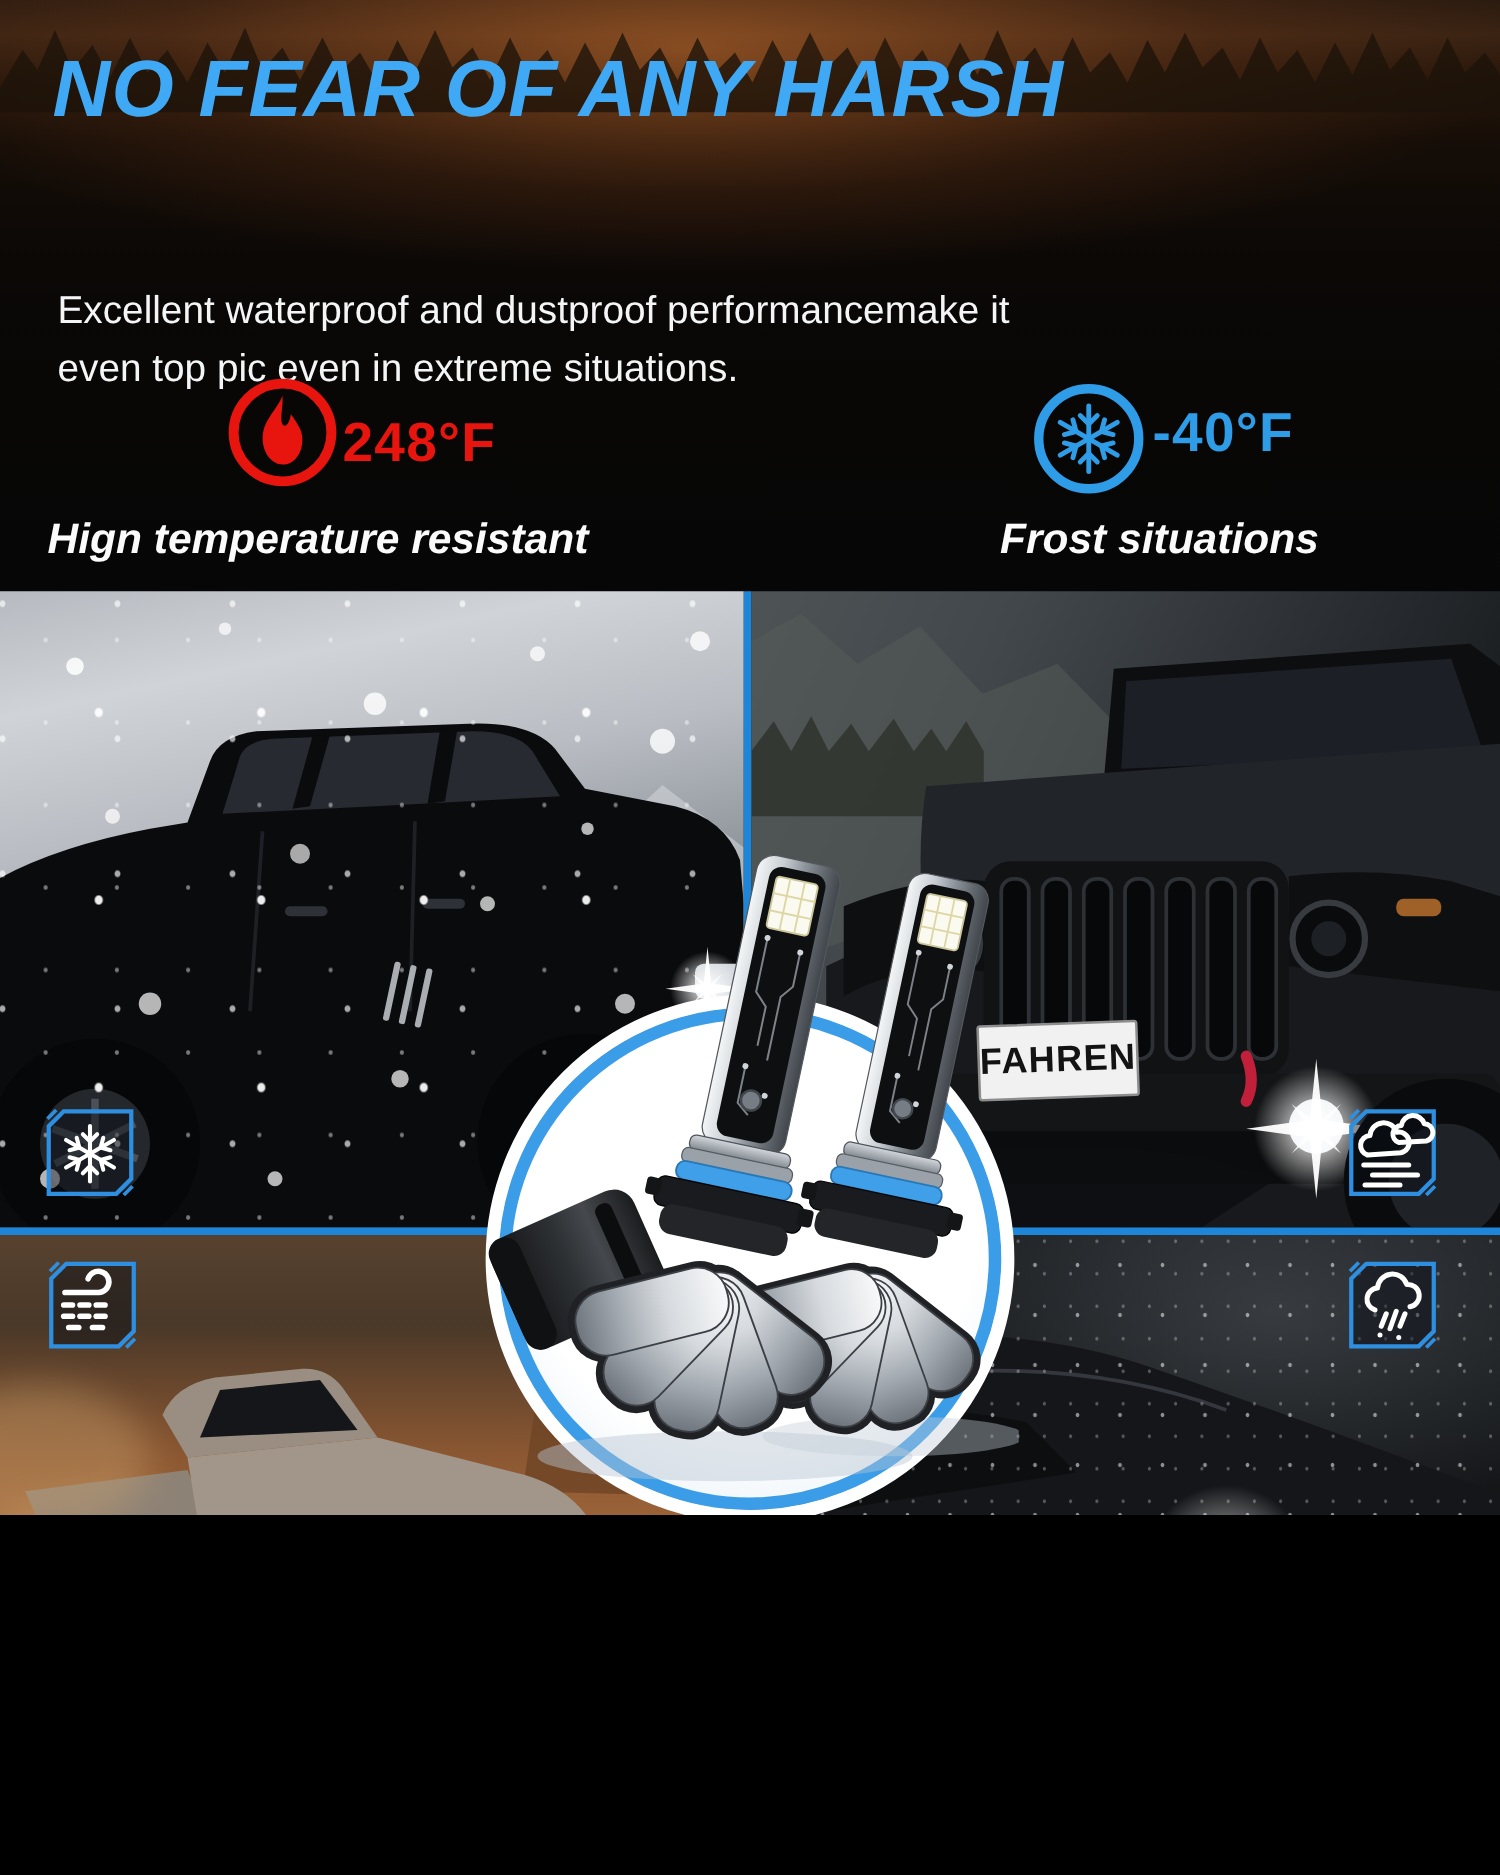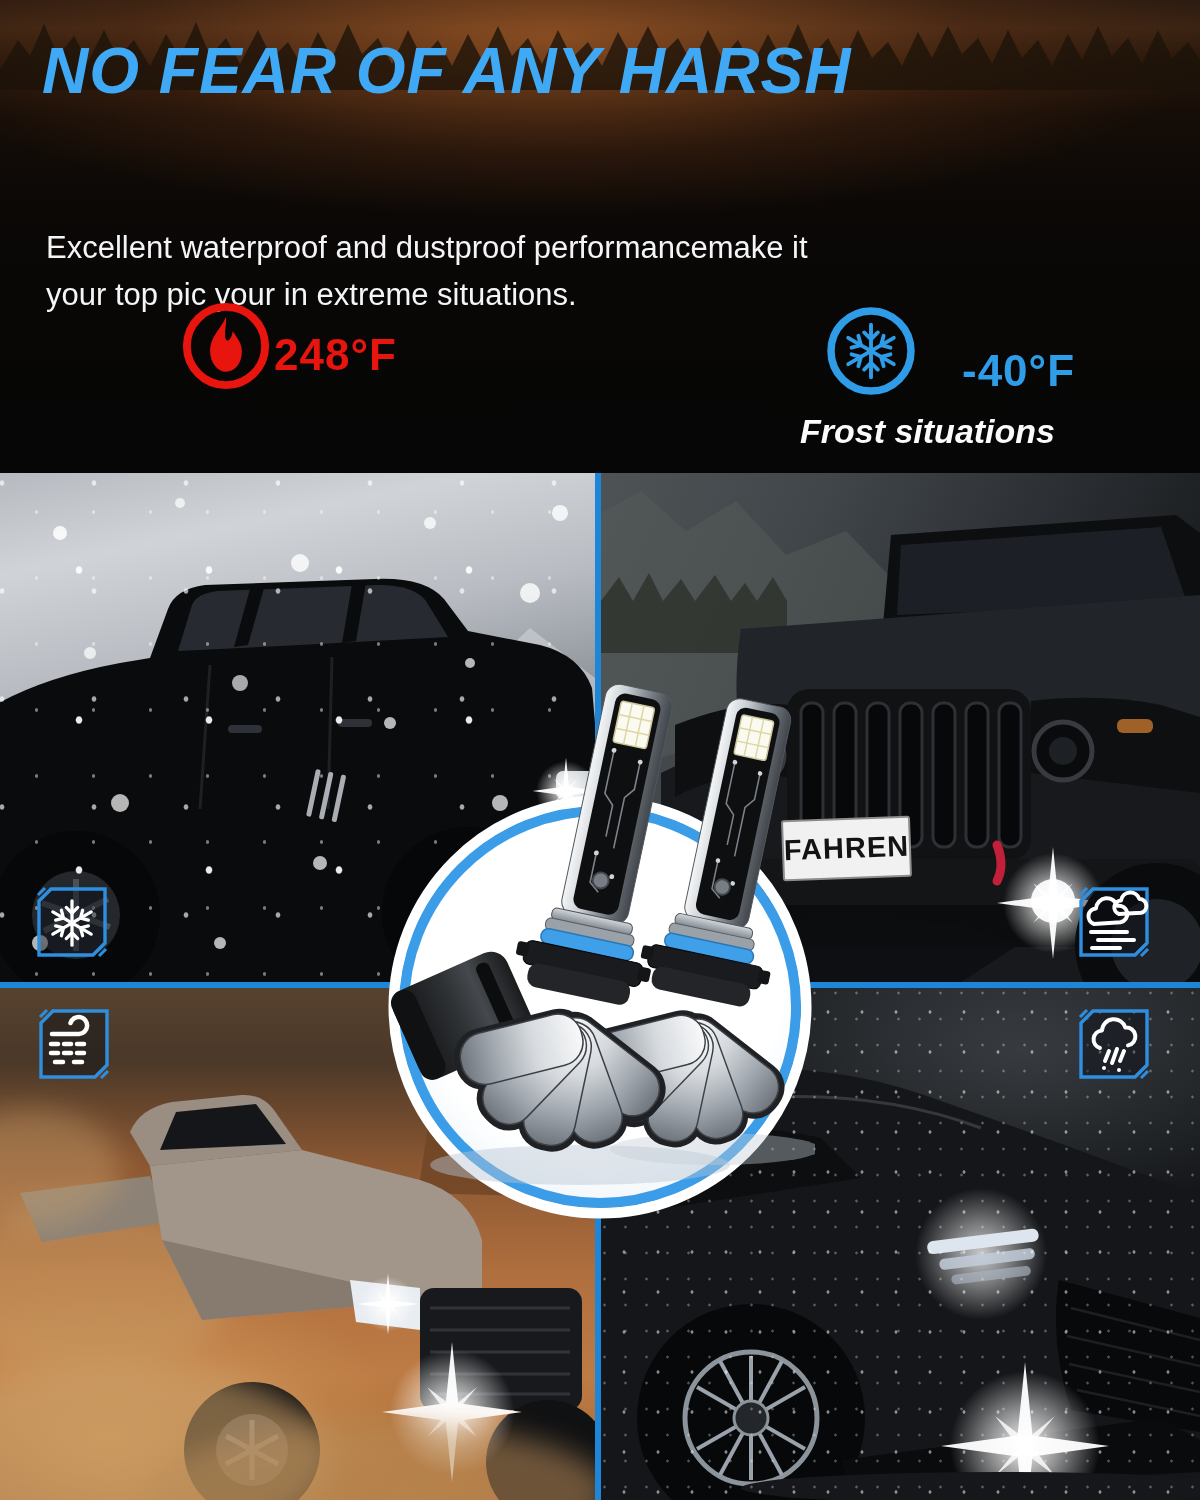--- a/index.html
+++ b/index.html
@@ -1,31 +1,31 @@
 <!DOCTYPE html>
 <html style="--accent-blue: #3fa9f5; --value-red: #e8140e; --value-blue: #2f9ce8; --divider-blue: #1e86d8; --badge-border: #2e8fe0;"><head>
 <meta charset="utf-8">
 <style>
   html,body{margin:0;padding:0;background:#000;}
-  .canvas{position:relative;width:1200px;height:1500px;overflow:hidden;background:#060606;
+  .canvas{position:relative;width:1200px;height:1212px;overflow:hidden;background:#060606;
           font-family:"Liberation Sans",sans-serif;}
   
   .header-art{position:absolute;left:0;top:0;width:1200px;height:473px;
     background:
       radial-gradient(ellipse 920px 250px at 46% 40px, rgba(217,120,50,.50), rgba(130,65,28,.22) 46%, transparent 72%),
       linear-gradient(180deg,#2b1b10 0px,#3a2313 28px,#27160a 62px,#150d07 115px,#0b0806 210px,#080706 330px,#060606 473px);}
   .treeline{position:absolute;left:0;top:0;width:1200px;height:90px;opacity:.9;}
   .headline{position:absolute;left:42px;top:36px;width:1120px;z-index:3;
     font-weight:bold;font-style:italic;font-size:64px;line-height:1.12;letter-spacing:1px;
     color:var(--accent-blue,#3fa9f5);}
   .description{position:absolute;left:46px;top:205px;width:1000px;z-index:3;
     color:#f4f5f6;font-size:31px;line-height:1.5;font-weight:normal;margin-top:20px;}
   .feature-value{font-weight:bold;font-size:44px;letter-spacing:1px;}
   .feature-heat{position:absolute;left:182px;top:302px;display:flex;align-items:center;z-index:3;}
-  .feature-frost{position:absolute;left:826px;top:306px;display:flex;align-items:flex-end;z-index:3;gap:40px;}
+  .feature-frost{position:absolute;left:826px;top:306px;display:flex;align-items:flex-start;z-index:3;}
   .feature-heat .feature-value{color:var(--value-red,#e8140e);margin-left:4px;margin-top:18px;}
   .feature-frost .feature-value{color:var(--value-blue,#2f9ce8);margin-left:6px;margin-top:16px;}
   .feature-label{position:absolute;z-index:3;color:#fbfbfb;font-weight:bold;font-style:italic;font-size:34px;}
   .label-heat{left:38px;top:412px;}
   .label-frost{left:800px;top:412px;}
   .icon-heat{color:var(--value-red,#e8140e);}
   .icon-frost{color:var(--value-blue,#2f9ce8);}
   
   .scene{position:absolute;overflow:hidden;z-index:1;}
   .scene svg{position:absolute;left:0;top:0;}
@@ -141,35 +141,36 @@
       <path fill="#1c1309" opacity=".85" d="M0,70 L18,40 L30,56 L44,24 L58,56 L74,36 L88,62 L104,30 L118,58 L134,40 L150,66 L166,34 L180,58 L196,22 L210,56 L226,38 L240,64 L258,30 L272,58 L288,42 L302,66 L318,32 L332,58 L348,24 L362,54 L378,38 L392,64 L408,30 L422,58 L438,40 L452,66 L468,34 L482,60 L498,26 L512,56 L528,38 L542,64 L558,30 L572,58 L588,42 L602,66 L618,32 L632,58 L648,26 L662,54 L678,38 L692,64 L708,30 L722,58 L738,40 L752,66 L768,34 L782,60 L798,24 L812,56 L828,38 L842,64 L858,30 L872,58 L888,42 L902,66 L918,32 L932,58 L948,26 L962,54 L978,38 L992,64 L1008,30 L1022,58 L1038,40 L1052,66 L1068,34 L1082,60 L1098,26 L1112,56 L1128,38 L1142,64 L1158,30 L1172,58 L1188,42 L1200,60 L1200,90 L0,90 Z"></path>
     </svg>
   </div>
 
   <div class="headline">
     <div>NO FEAR OF ANY HARSH</div>
   </div>
 
   <div class="description">
     <div>Excellent waterproof and dustproof performancemake it</div>
-    <div>your top pic your in extreme situations.</div>
+    <div>even top pic even in extreme situations.</div>
   </div>
 
   <div class="feature-heat">
     <svg class="icon-heat" width="88" height="88" viewBox="0 0 72 72">
         <use href="#g-flamecircle"></use>
       </svg>
     <span class="feature-value">248°F</span>
   </div>
   <div class="feature-frost">
     <svg class="icon-frost" width="90" height="90" viewBox="0 0 72 72">
         <use href="#g-snowcircle"></use>
       </svg>
     <span class="feature-value">-40°F</span>
   </div>
+  <div class="feature-label label-heat">Hign temperature resistant</div>
   <div class="feature-label label-frost">Frost situations</div>
 
   <div class="scene scene-snow">
     <svg width="595" height="509" viewBox="0 0 595 509">
       <path d="M330,250 L420,175 L470,210 L530,155 L595,205 L595,320 L330,320 Z" fill="#d8dce0" opacity=".5"></path>
       <path d="M-10,509 L-10,235 Q40,205 120,190 L150,185 L168,136 Q175,116 205,112 L375,106 Q425,104 444,126 L468,158 L540,172 Q580,182 592,215 L595,250 L595,509 Z" fill="#0a0b0d"></path>
       <path d="M178,178 L192,132 Q197,120 218,118 L378,112 Q414,112 426,128 L448,164 L300,172 Z" fill="#272b31"></path>
       <path d="M250,116 L264,115 L248,172 L234,174 Z" fill="#0a0b0d"></path>
       <path d="M352,111 L366,110 L356,168 L342,170 Z" fill="#0a0b0d"></path>
       <path d="M210,192 L200,336 M332,184 L328,336" stroke="#1d2025" stroke-width="3" fill="none"></path>

